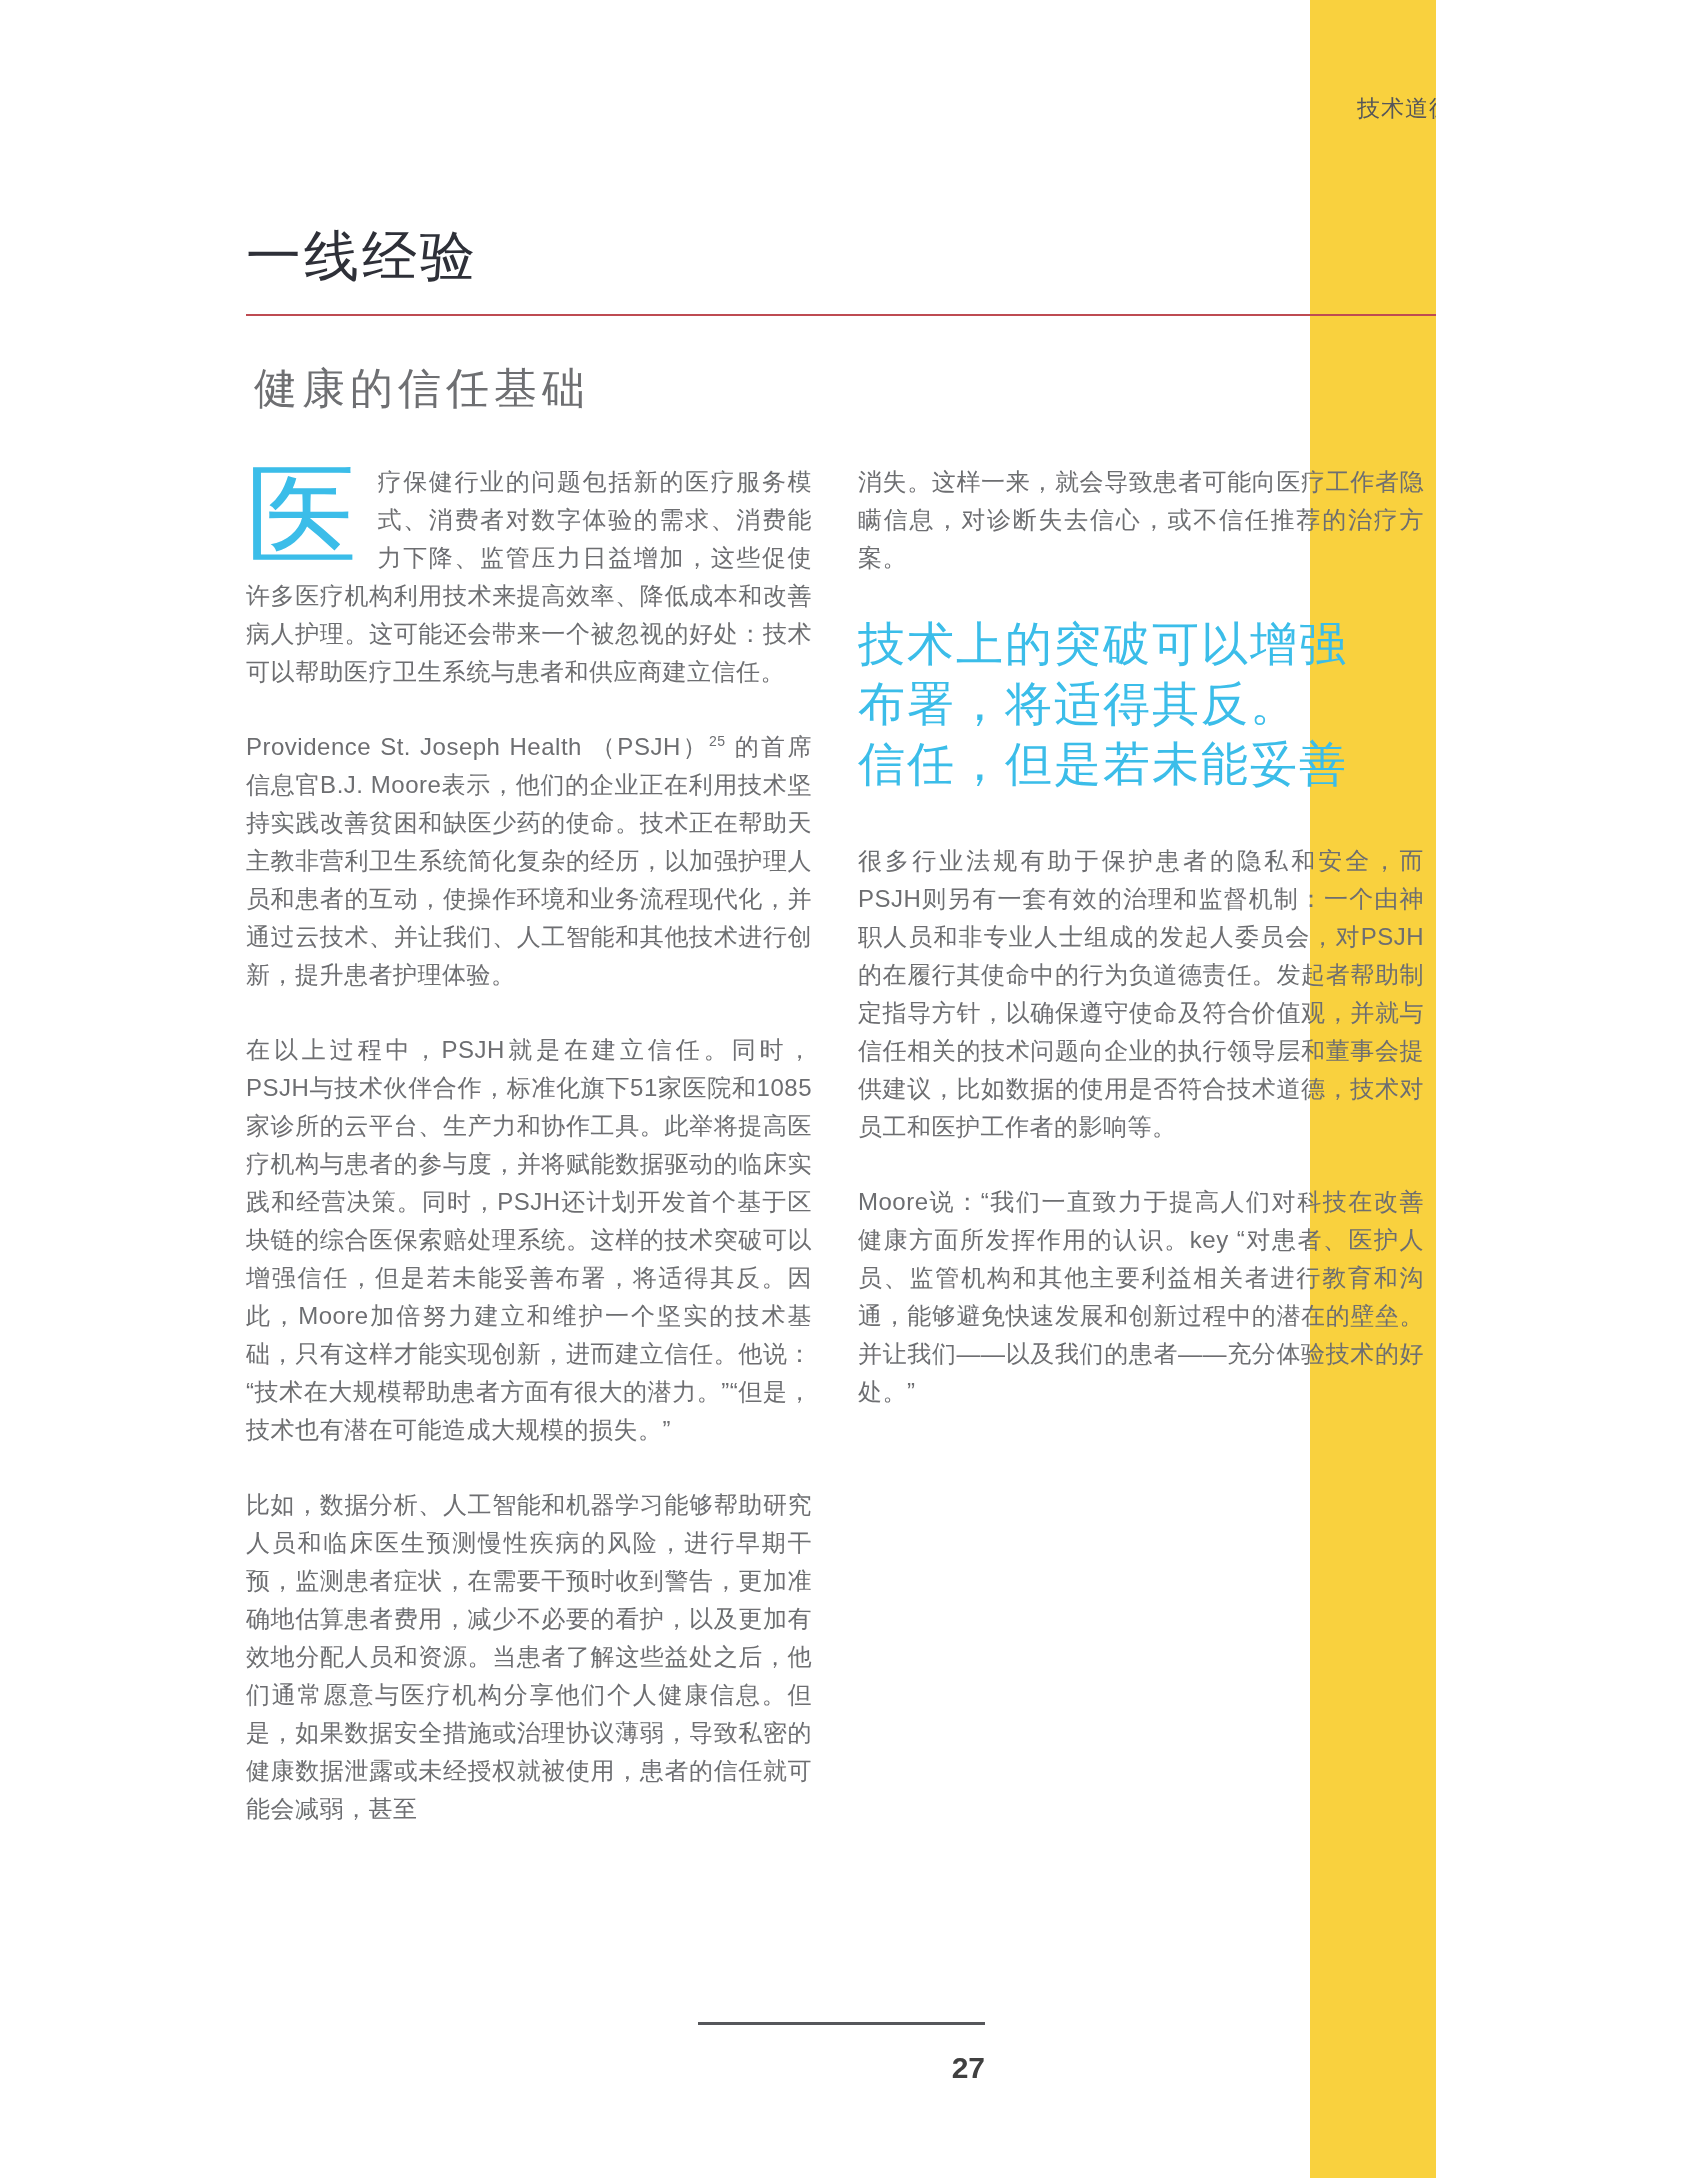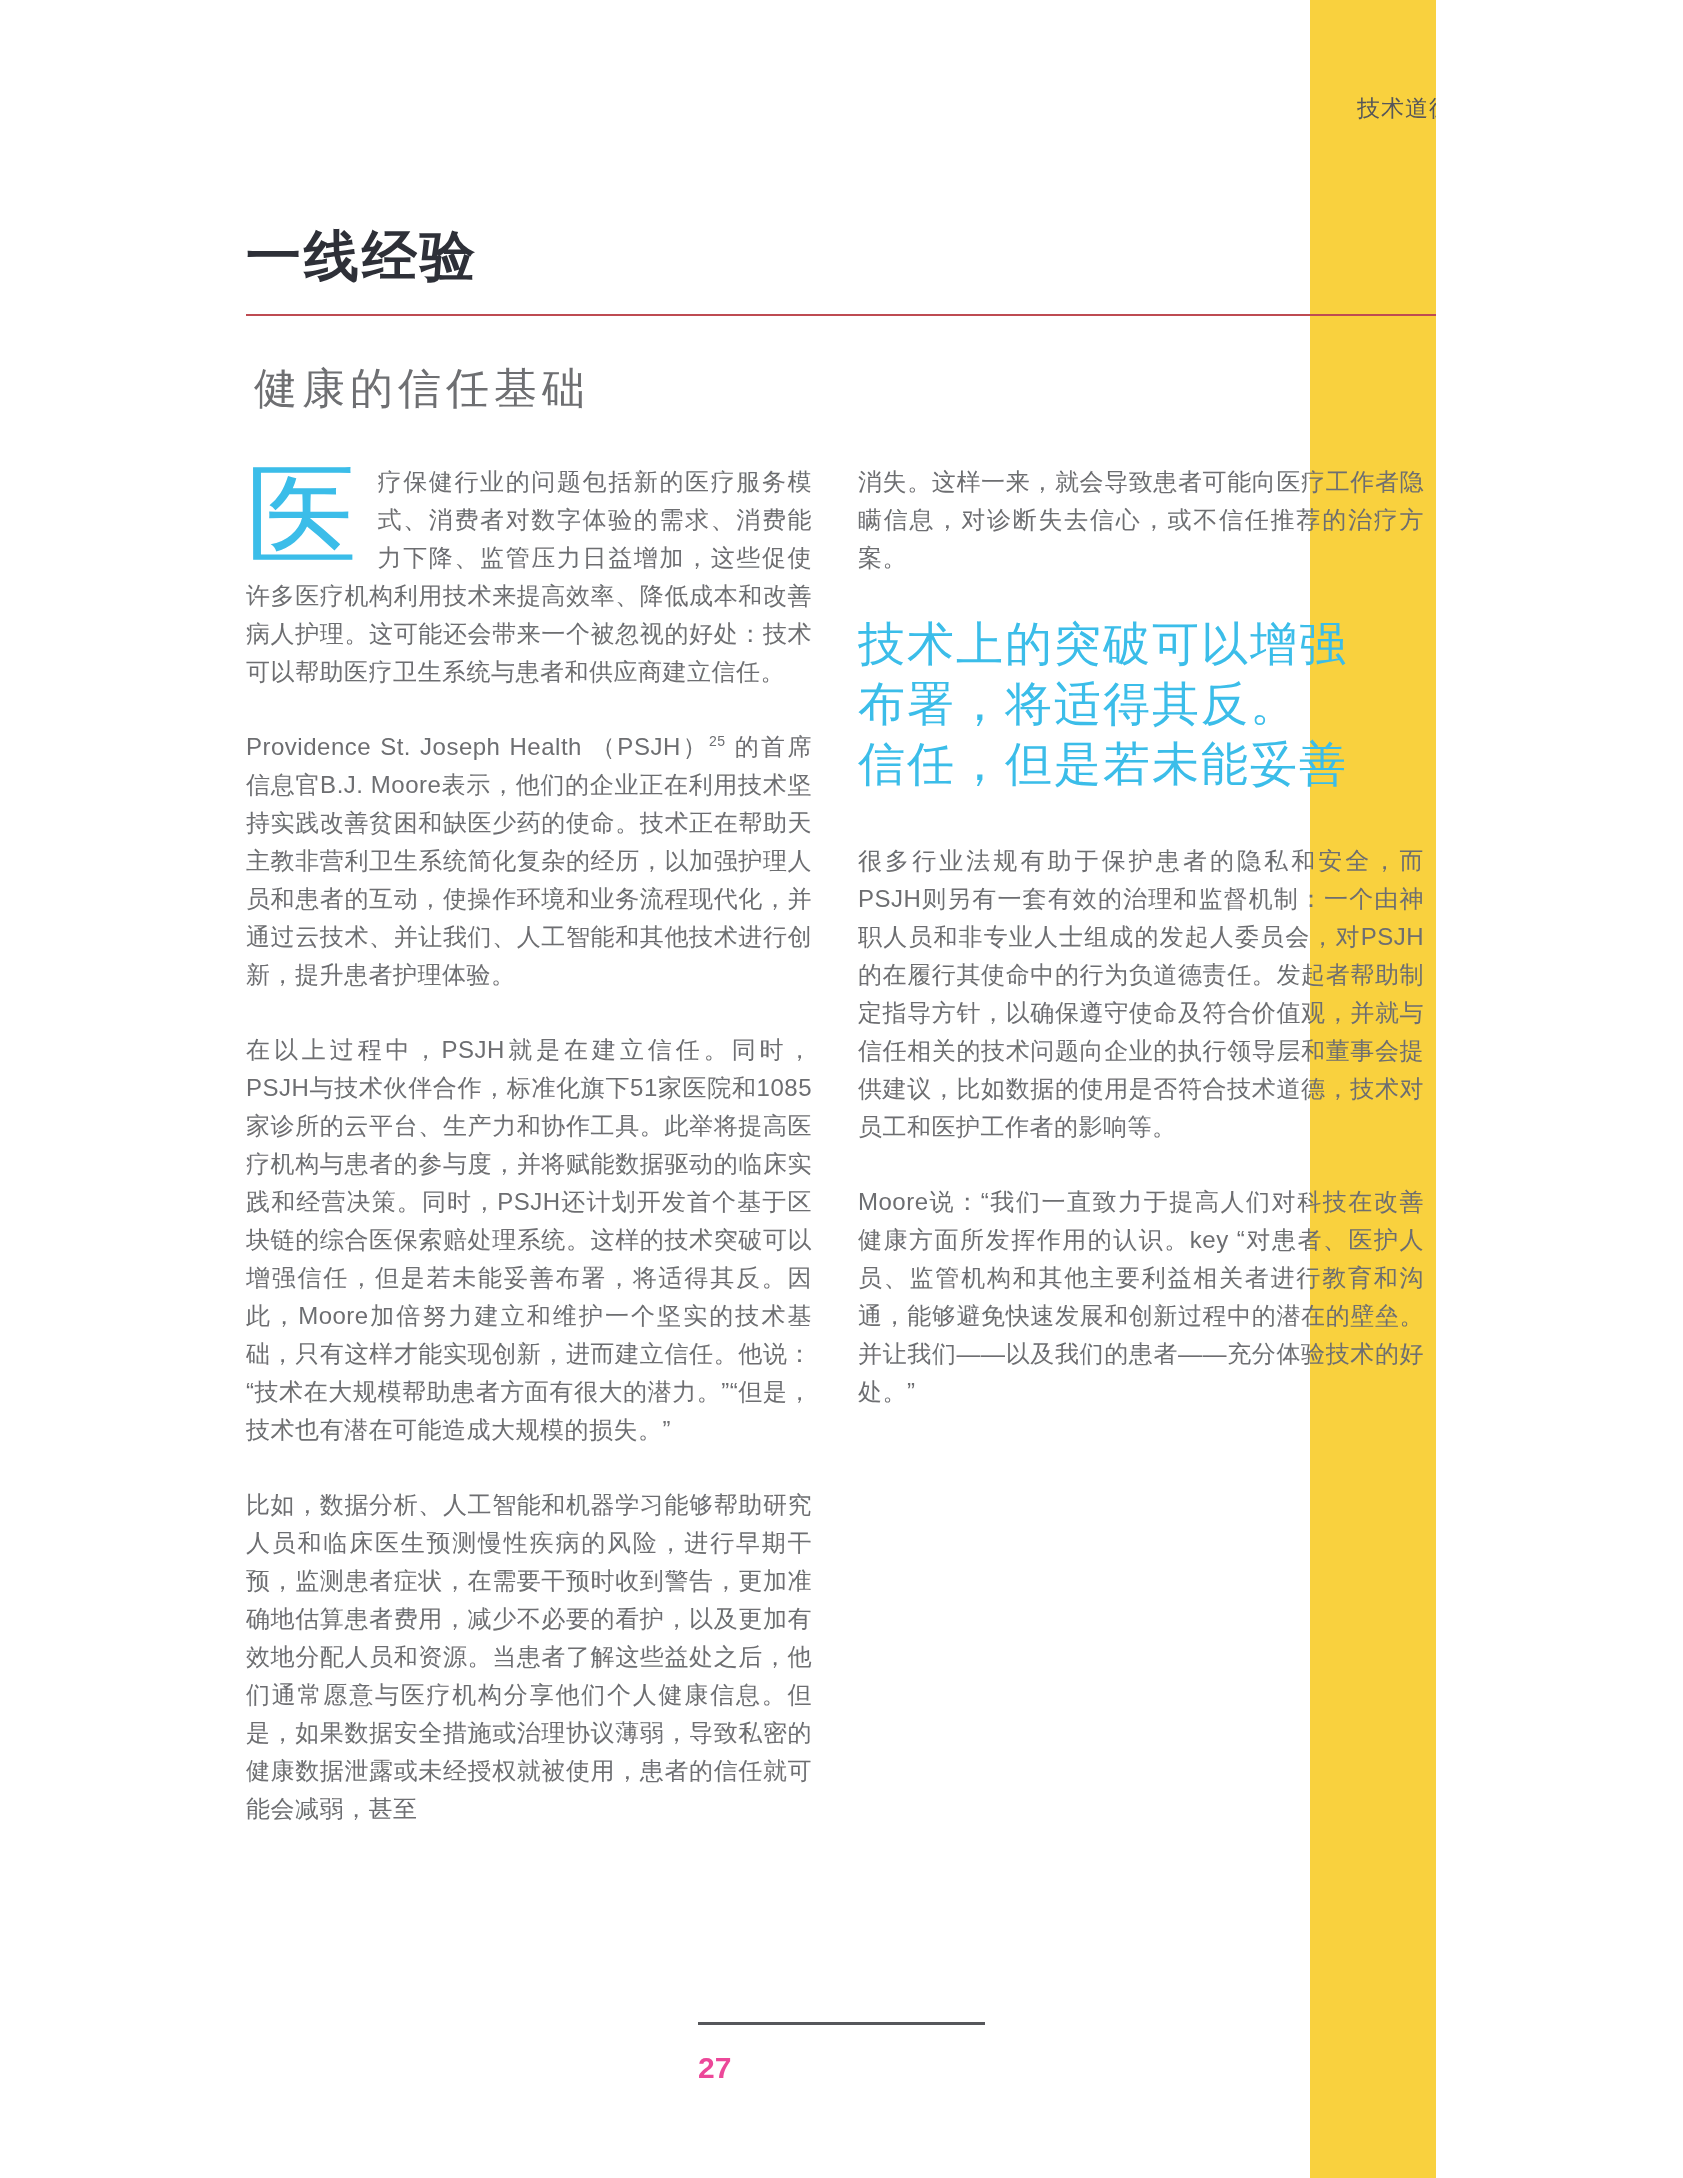--- a/index.html
+++ b/index.html
@@ -28,21 +28,21 @@
     top: 93px; left: 246px; width: 1279px;
     text-align: right;
     font-size: 23px;
     letter-spacing: 1px;
     color: #55565A;
   }
   .page-title {
     position: absolute;
     top: 220px; left: 246px; margin: 0;
     font-size: 55px;
-    font-weight: 700;
+    font-weight: 400;
     letter-spacing: 3px;
     color: #2E3038;
   }
   .red-rule {
     position: absolute;
     top: 314px; left: 246px;
     width: 1190px; height: 2px;
     background: var(--rule-red, #BE4B52);
   }
   .section-title {
@@ -88,24 +88,24 @@
   }
   .footer-rule {
     position: absolute;
     top: 2022px; left: 698px;
     width: 287px; height: 3px;
     background: #56575B;
   }
   .page-number {
     position: absolute;
     top: 2051px; left: 698px; width: 287px;
-    text-align: left;
+    text-align: right;
     font-size: 30px;
     font-weight: bold;
-    color: #ec4899;
+    color: #404040;
   }
 </style>
 </head>
 <body>
 
 <div class="page">
 
   <div class="yellow-bar"></div>
 
   <svg class="gear" width="149" height="149" viewBox="0 0 150 150" aria-hidden="true">

